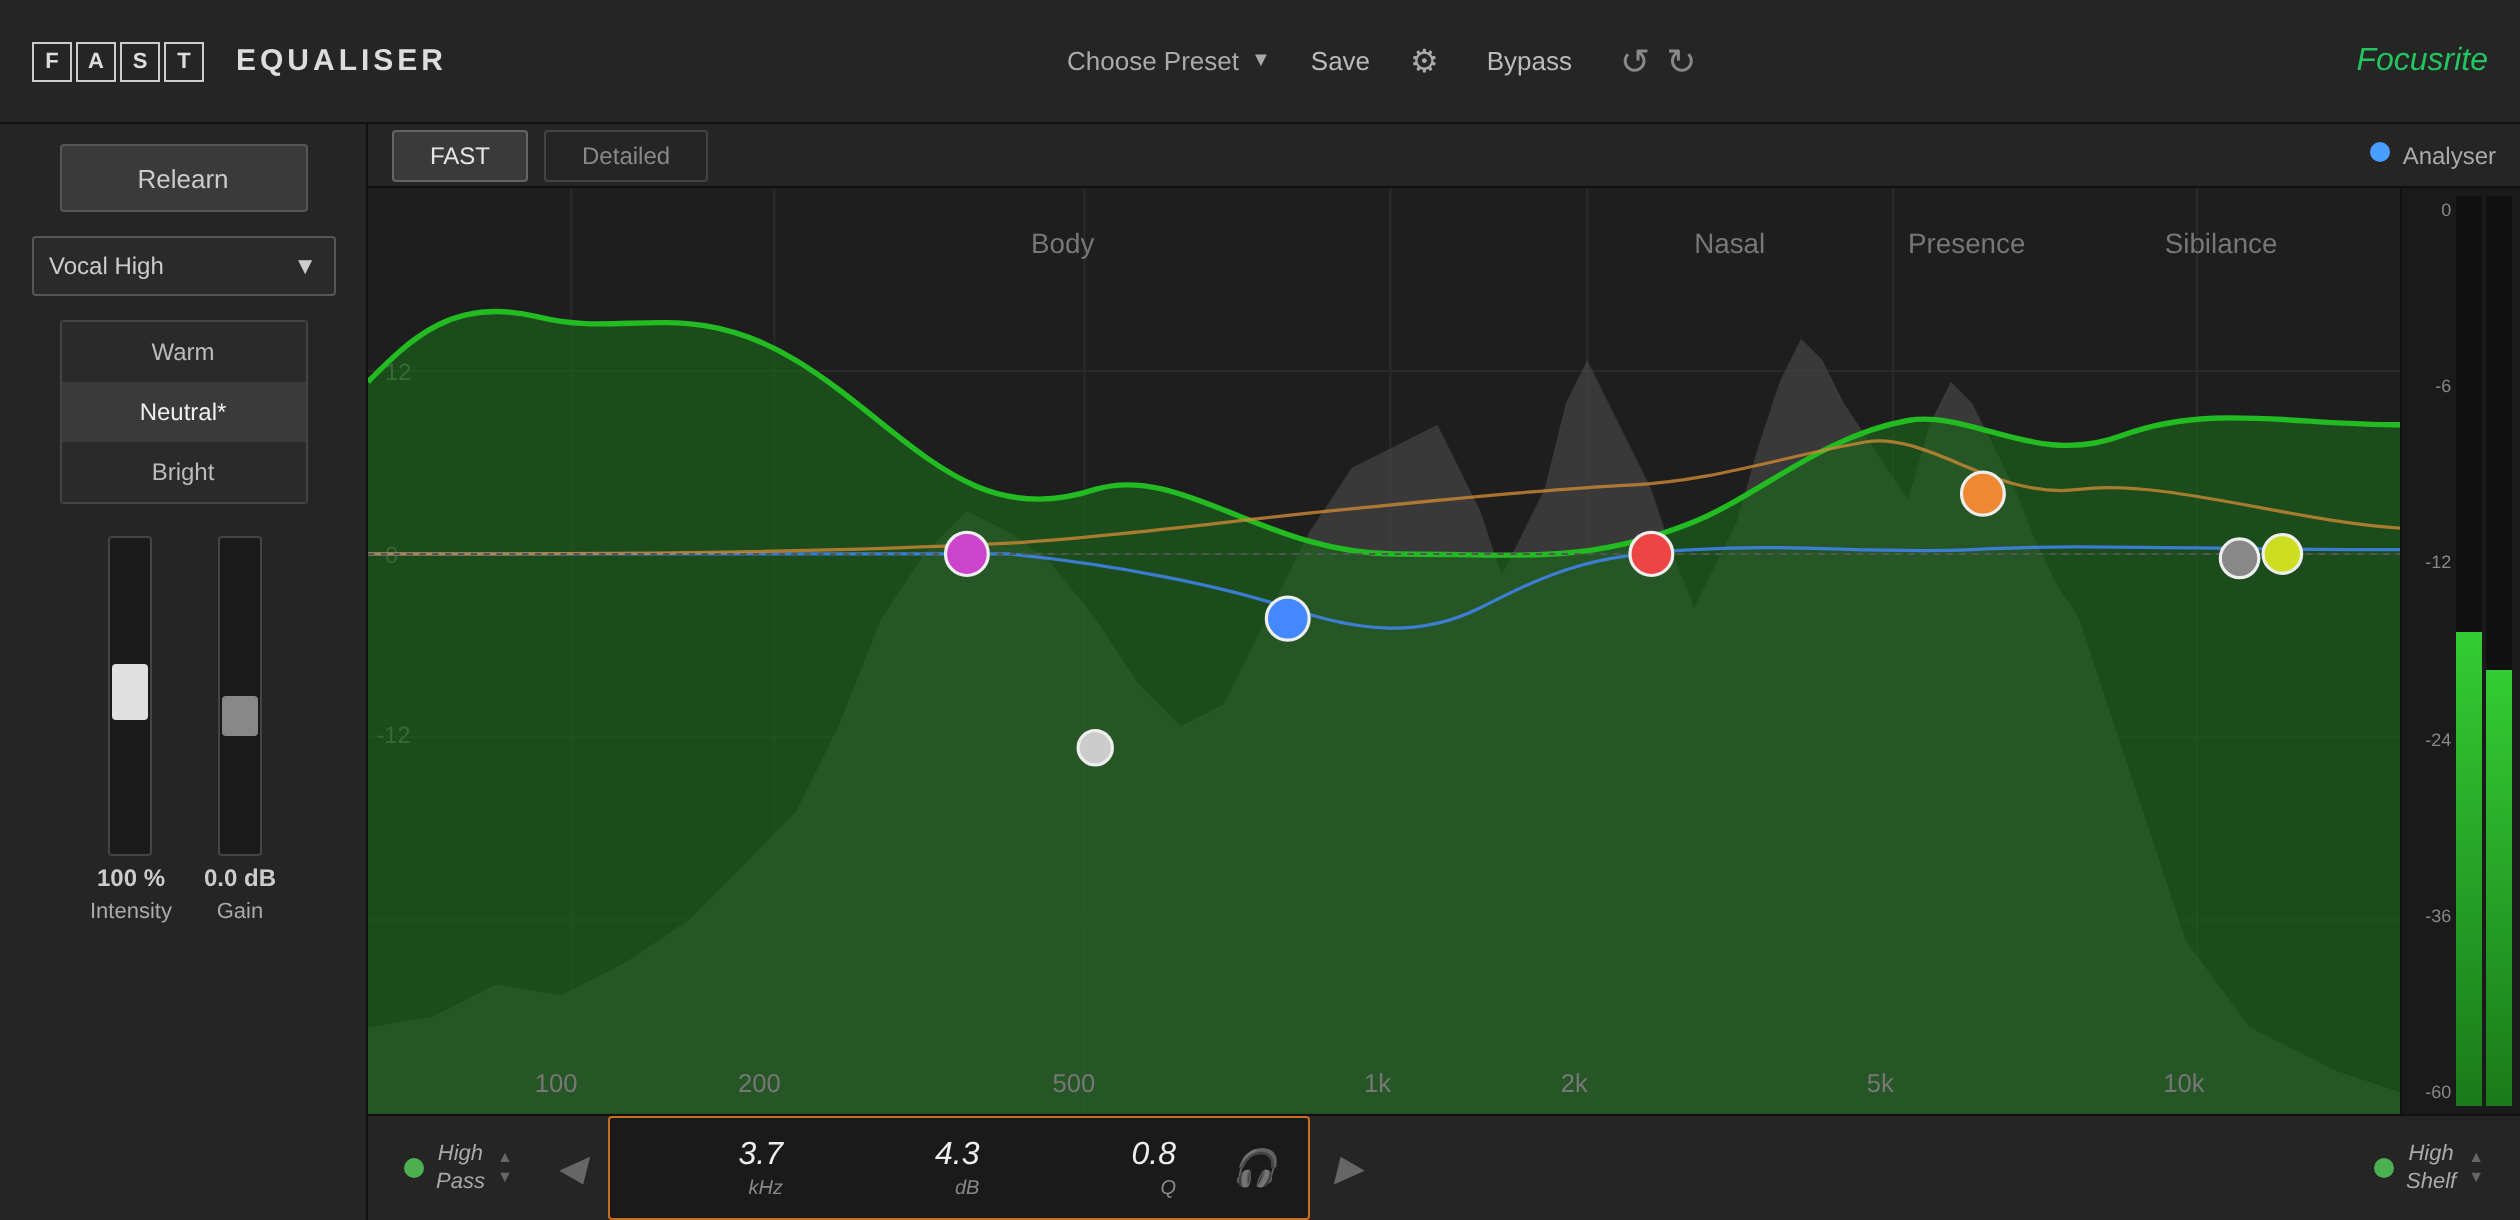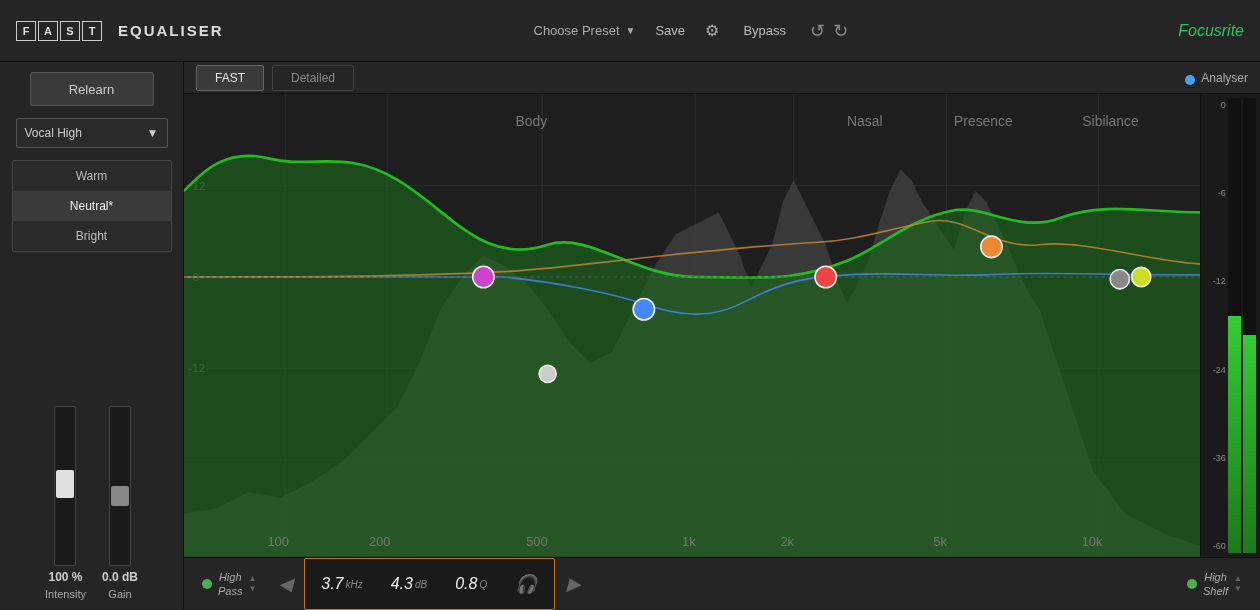--- a/index.html
+++ b/index.html
@@ -166,21 +166,21 @@
       display: flex;
       align-items: center;
       justify-content: space-between;
       padding: 0 8px;
       cursor: pointer;
       border-radius: 2px;
       margin-top: 4px;
     }
 
     .style-list {
-      width: 160px;
+      width: 124px;
       background: #2a2a2a;
       border: 1px solid #444;
       border-radius: 2px;
       overflow: hidden;
       margin-top: 4px;
     }
 
     .style-item {
       padding: 8px 12px;
       font-size: 12px;
@@ -191,21 +191,21 @@
     .style-item.active {
       background: #3a3a3a;
       color: #eee;
     }
 
     .sliders-row {
       display: flex;
       gap: 16px;
       margin-top: 8px;
       flex: 1;
-      align-items: flex-end;
+      align-items: flex-start;
       padding-bottom: 0;
     }
 
     .slider-col {
       display: flex;
       flex-direction: column;
       align-items: center;
       gap: 4px;
     }
 
@@ -280,21 +280,21 @@
 
     .tab-btn.inactive {
       background: transparent;
       color: #888;
       border-color: #444;
     }
 
     .analyser-toggle {
       margin-left: auto;
       display: flex;
-      align-items: flex-end;
+      align-items: flex-start;
       gap: 6px;
       font-size: 12px;
       color: #aaa;
     }
 
     .analyser-dot {
       width: 10px;
       height: 10px;
       border-radius: 50%;
       background: #4a9eff;
@@ -372,23 +372,24 @@
       display: flex;
       align-items: center;
       height: 52px;
       padding: 0 16px;
       gap: 28px;
       border-radius: 2px;
     }
 
     .band-param {
       display: flex;
-      flex-direction: row;
-      align-items: center;
+      flex-direction: column;
+      align-items: flex-end;
       gap: 2px;
+      margin-left: 48px;
     }
 
     .band-param-value {
       font-size: 16px;
       color: #eee;
       font-weight: 500;
     }
 
     .band-param-unit {
       font-size: 10px;

